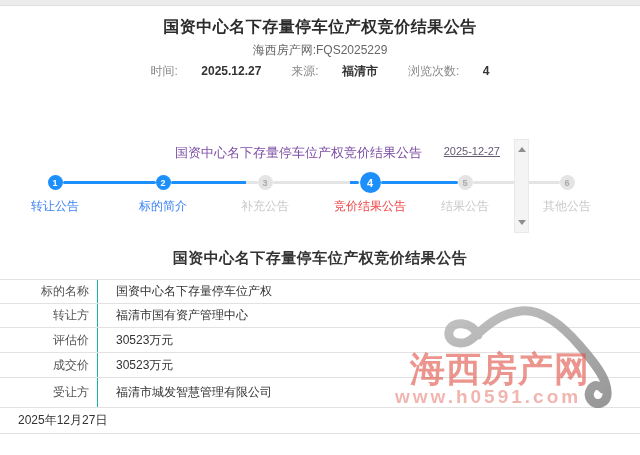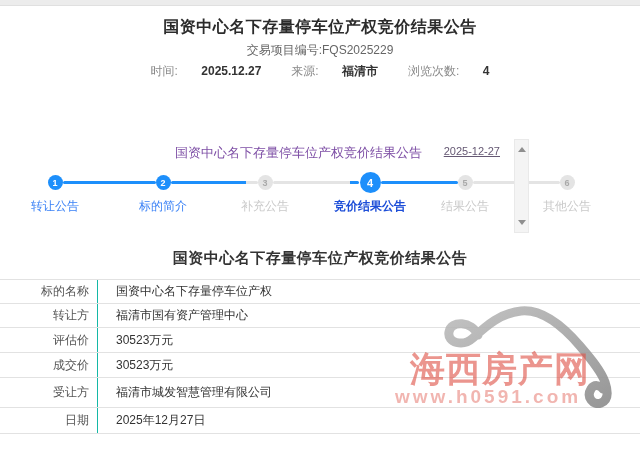--- a/index.html
+++ b/index.html
@@ -27,21 +27,21 @@
   .seg4 { left:381px; width:77px; background:#1d8ffb; }
   .seg5 { left:473px; width:87px; background:#e4e4e4; }
   .dot { position:absolute; top:90px; width:15px; height:15px; border-radius:50%;
          background:#e4e4e4; color:#a9a9a9; font-size:9px; font-weight:bold;
          display:flex; align-items:center; justify-content:center; }
   .dot.done { background:#1d8ffb; color:#fff; }
   .dot.active { top:87px; width:21px; height:21px; background:#1d8ffb; color:#fff; font-size:11px; }
   .step-label { position:absolute; top:113px; transform:translateX(-50%);
                 font-size:12px; color:#c9c9c9; white-space:nowrap; }
   .step-label.done { color:#3b82f6; }
-  .step-label.active { color:#1d4ed8; font-weight:bold; }
+  .step-label.active { color:#ef4444; font-weight:normal; }
 
   
   .list-area { position:absolute; left:150px; top:139px; width:364px; height:94px;
                padding:5px 14px 0 25px; }
   .list-row { display:flex; justify-content:space-between; align-items:flex-start; }
   .list-link { font-size:13px; color:#7d4ea5; text-decoration:none; cursor:pointer; }
   .list-date { font-size:11px; color:#655873; padding-top:1px;text-decoration:underline; }
   .scrollbar { position:absolute; left:514px; top:139px; width:15px; height:94px;
                background:#f4f4f4; border:1px solid #e9e9e9; }
   .sb-arrow { position:absolute; left:50%; transform:translateX(-50%);
@@ -73,21 +73,21 @@
             color:rgba(222,78,66,0.42); letter-spacing:3px; white-space:nowrap; }
 </style>
 </head>
 <body>
 
 <div class="page">
 
   <div class="top-bar"></div>
 
   <div class="main-title">国资中心名下存量停车位产权竞价结果公告</div>
-  <div class="project-no">交易项目编号:FQS2025229</div>
+  <div class="project-no">海西房产网:FQS2025229</div>
 
   <div class="meta-row">
     <span>
       <span>时间:</span>
       <b>2025.12.27</b>
     </span>
     <span>
       <span>来源:</span>
       <b>福清市</b>
     </span>
@@ -148,21 +148,20 @@
     </div>
     <div class="t-row">
       <div class="t-label">成交价</div>
       <div class="t-value">30523万元</div>
     </div>
     <div class="t-row">
       <div class="t-label">受让方</div>
       <div class="t-value">福清市城发智慧管理有限公司</div>
     </div>
     <div class="t-row">
-      <div class="t-label">日期</div>
       <div class="t-value">2025年12月27日</div>
     </div>
   </div>
 
   <div class="watermark">
     <svg class="wm-house" width="230" height="115" viewBox="0 0 230 115">
       <defs>
         <linearGradient id="wmg" x1="0" y1="0" x2="1" y2="1">
           <stop offset="0" stop-color="#b8b8b8" stop-opacity="0.85"></stop>
           <stop offset="1" stop-color="#8c8c8c" stop-opacity="0.9"></stop>

